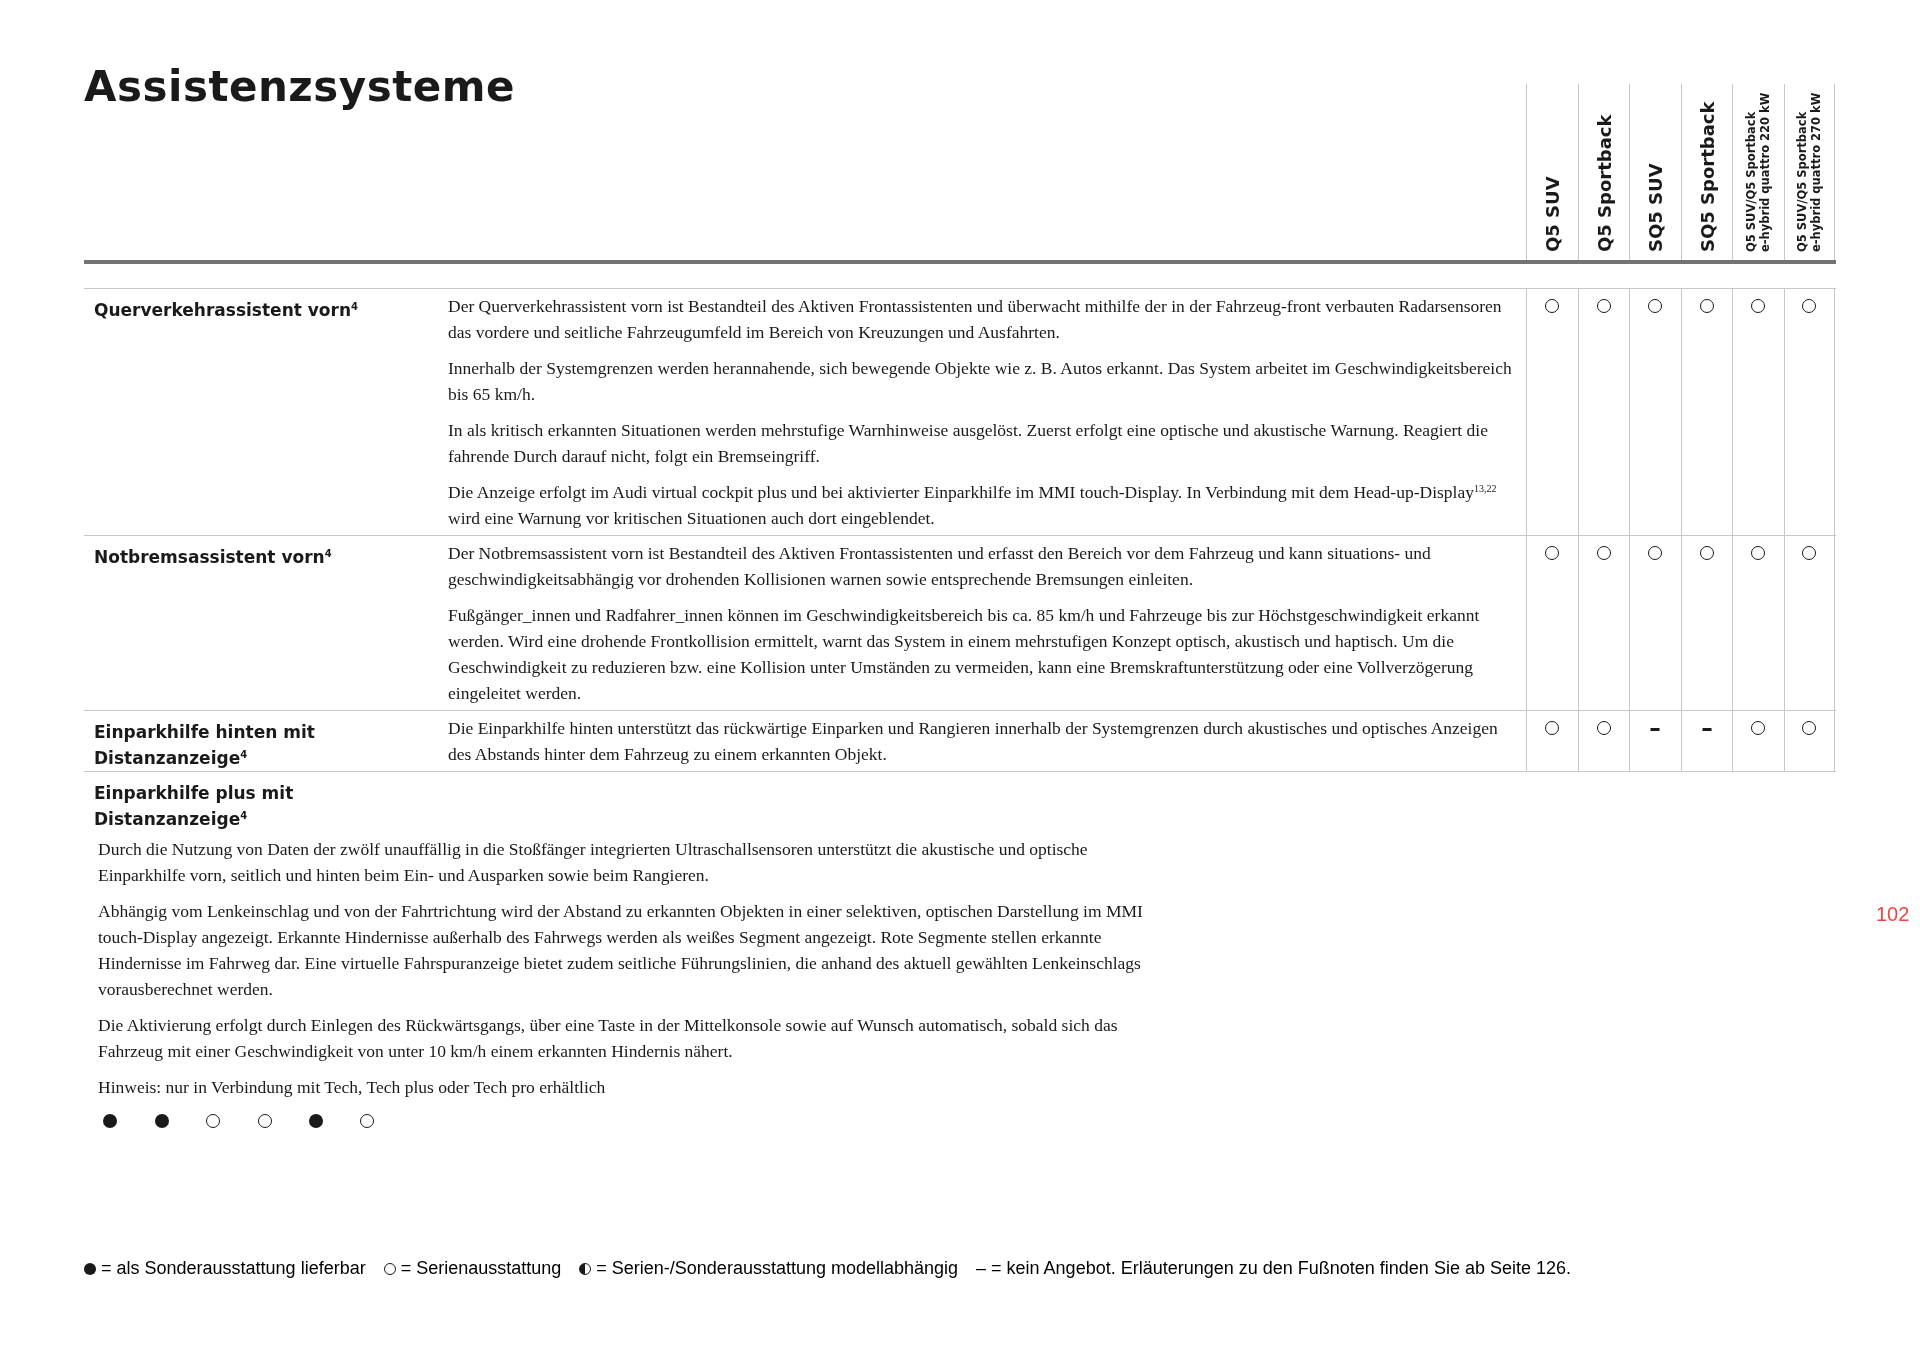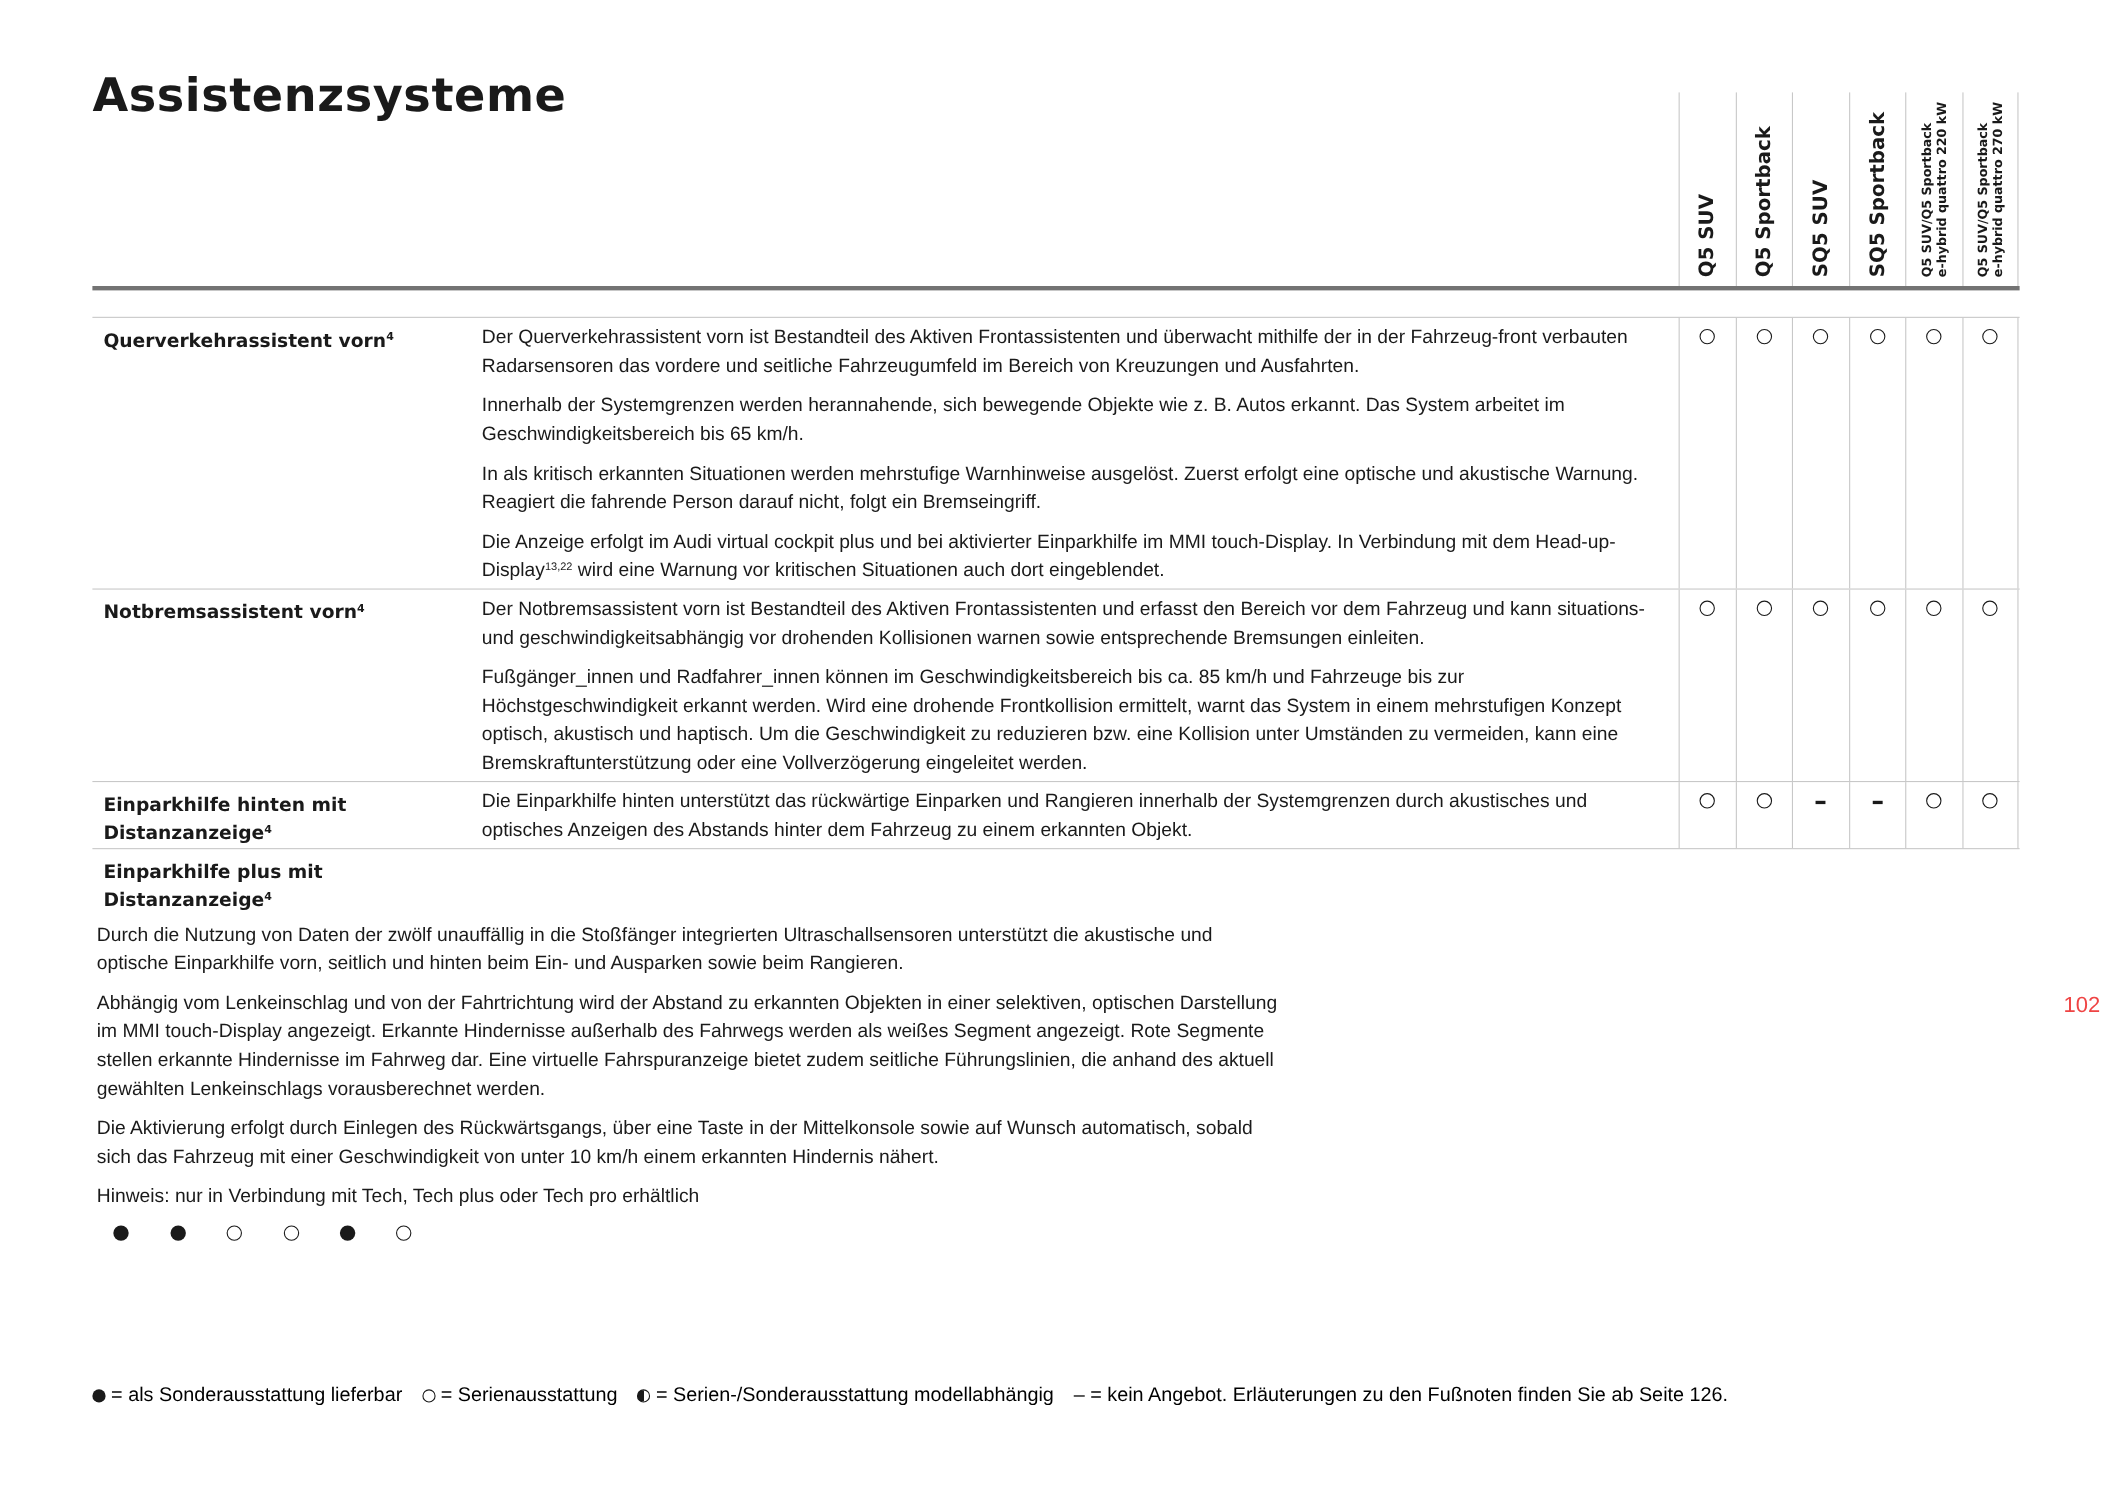--- a/index.html
+++ b/index.html
@@ -20,21 +20,21 @@
   .head-label.small { font-size:11.5px; line-height:14px; }
   .head-label.small span { display:block; }
 
   
   .table { position:absolute; left:84px; top:288px; width:1752px; border-top:1.5px solid #c8c8c8; }
   .row { display:flex; border-bottom:1.5px solid #c8c8c8; }
   .row.last { border-bottom:none;flex-direction:column; }
   .cell-feature { width:350px; padding:8px 10px 0 10px; box-sizing:border-box;
                   font-family:"DejaVu Sans", sans-serif; font-weight:bold; font-size:17px; line-height:26px; }
   .cell-desc { width:1092px; padding:4px 0 4px 0; box-sizing:border-box; font-size:17.5px; line-height:26px; }
-  .cell-desc p { margin:0 0 10px 4px; padding-right:14px; }
+  .cell-desc p { margin:0 0 10px 14px; padding-right:14px;font-family:Liberation Serif, serif; }
   .cell-desc p:last-child { margin-bottom:0; }
   .marks { display:flex; }
   .mark-cell { width:51.5px; border-left:1.5px solid #c8c8c8; box-sizing:border-box; position:relative; }
   .mark-cell:last-child { border-right:1.5px solid #c8c8c8; }
   .mark { position:absolute; left:50%; top:10px; transform:translateX(-50%); width:14px; height:14px; box-sizing:border-box; }
   .mark.open { border:1.6px solid #1a1a1a; border-radius:50%; }
   .mark.filled { background:#1a1a1a; border-radius:50%; }
   .mark.none { width:9px; height:2.5px; background:#1a1a1a; top:17px; }
   sup { font-size:10px; vertical-align:6px; line-height:0; }
 
@@ -80,21 +80,21 @@
 
 <div class="thick-rule"></div>
 
 <div class="table">
 
   <div class="row">
     <div class="cell-feature"><span>Querverkehrassistent vorn</span><sup>4</sup></div>
     <div class="cell-desc">
       <p>Der Querverkehrassistent vorn ist Bestandteil des Aktiven Frontassistenten und überwacht mithilfe der in der Fahrzeug-front verbauten Radarsensoren das vordere und seitliche Fahrzeugumfeld im Bereich von Kreuzungen und Ausfahrten.</p>
       <p>Innerhalb der Systemgrenzen werden herannahende, sich bewegende Objekte wie z. B. Autos erkannt. Das System arbeitet im Geschwindigkeitsbereich bis 65 km/h.</p>
-      <p>In als kritisch erkannten Situationen werden mehrstufige Warnhinweise ausgelöst. Zuerst erfolgt eine optische und akustische Warnung. Reagiert die fahrende Person darauf nicht, folgt ein Bremseingriff.</p>
+      <p>In als kritisch erkannten Situationen werden mehrstufige Warnhinweise ausgelöst. Zuerst erfolgt eine optische und akustische Warnung. Reagiert die fahrende Durch darauf nicht, folgt ein Bremseingriff.</p>
       <p><span>Die Anzeige erfolgt im Audi virtual cockpit plus und bei aktivierter Einparkhilfe im MMI touch-Display. In Verbindung mit dem Head-up-Display</span><sup>13,22</sup><span> wird eine Warnung vor kritischen Situationen auch dort eingeblendet.</span></p>
     </div>
     <div class="marks">
       <div class="mark-cell">
           <div class="mark open"></div>
         </div>
       <div class="mark-cell">
           <div class="mark open"></div>
         </div>
       <div class="mark-cell">

